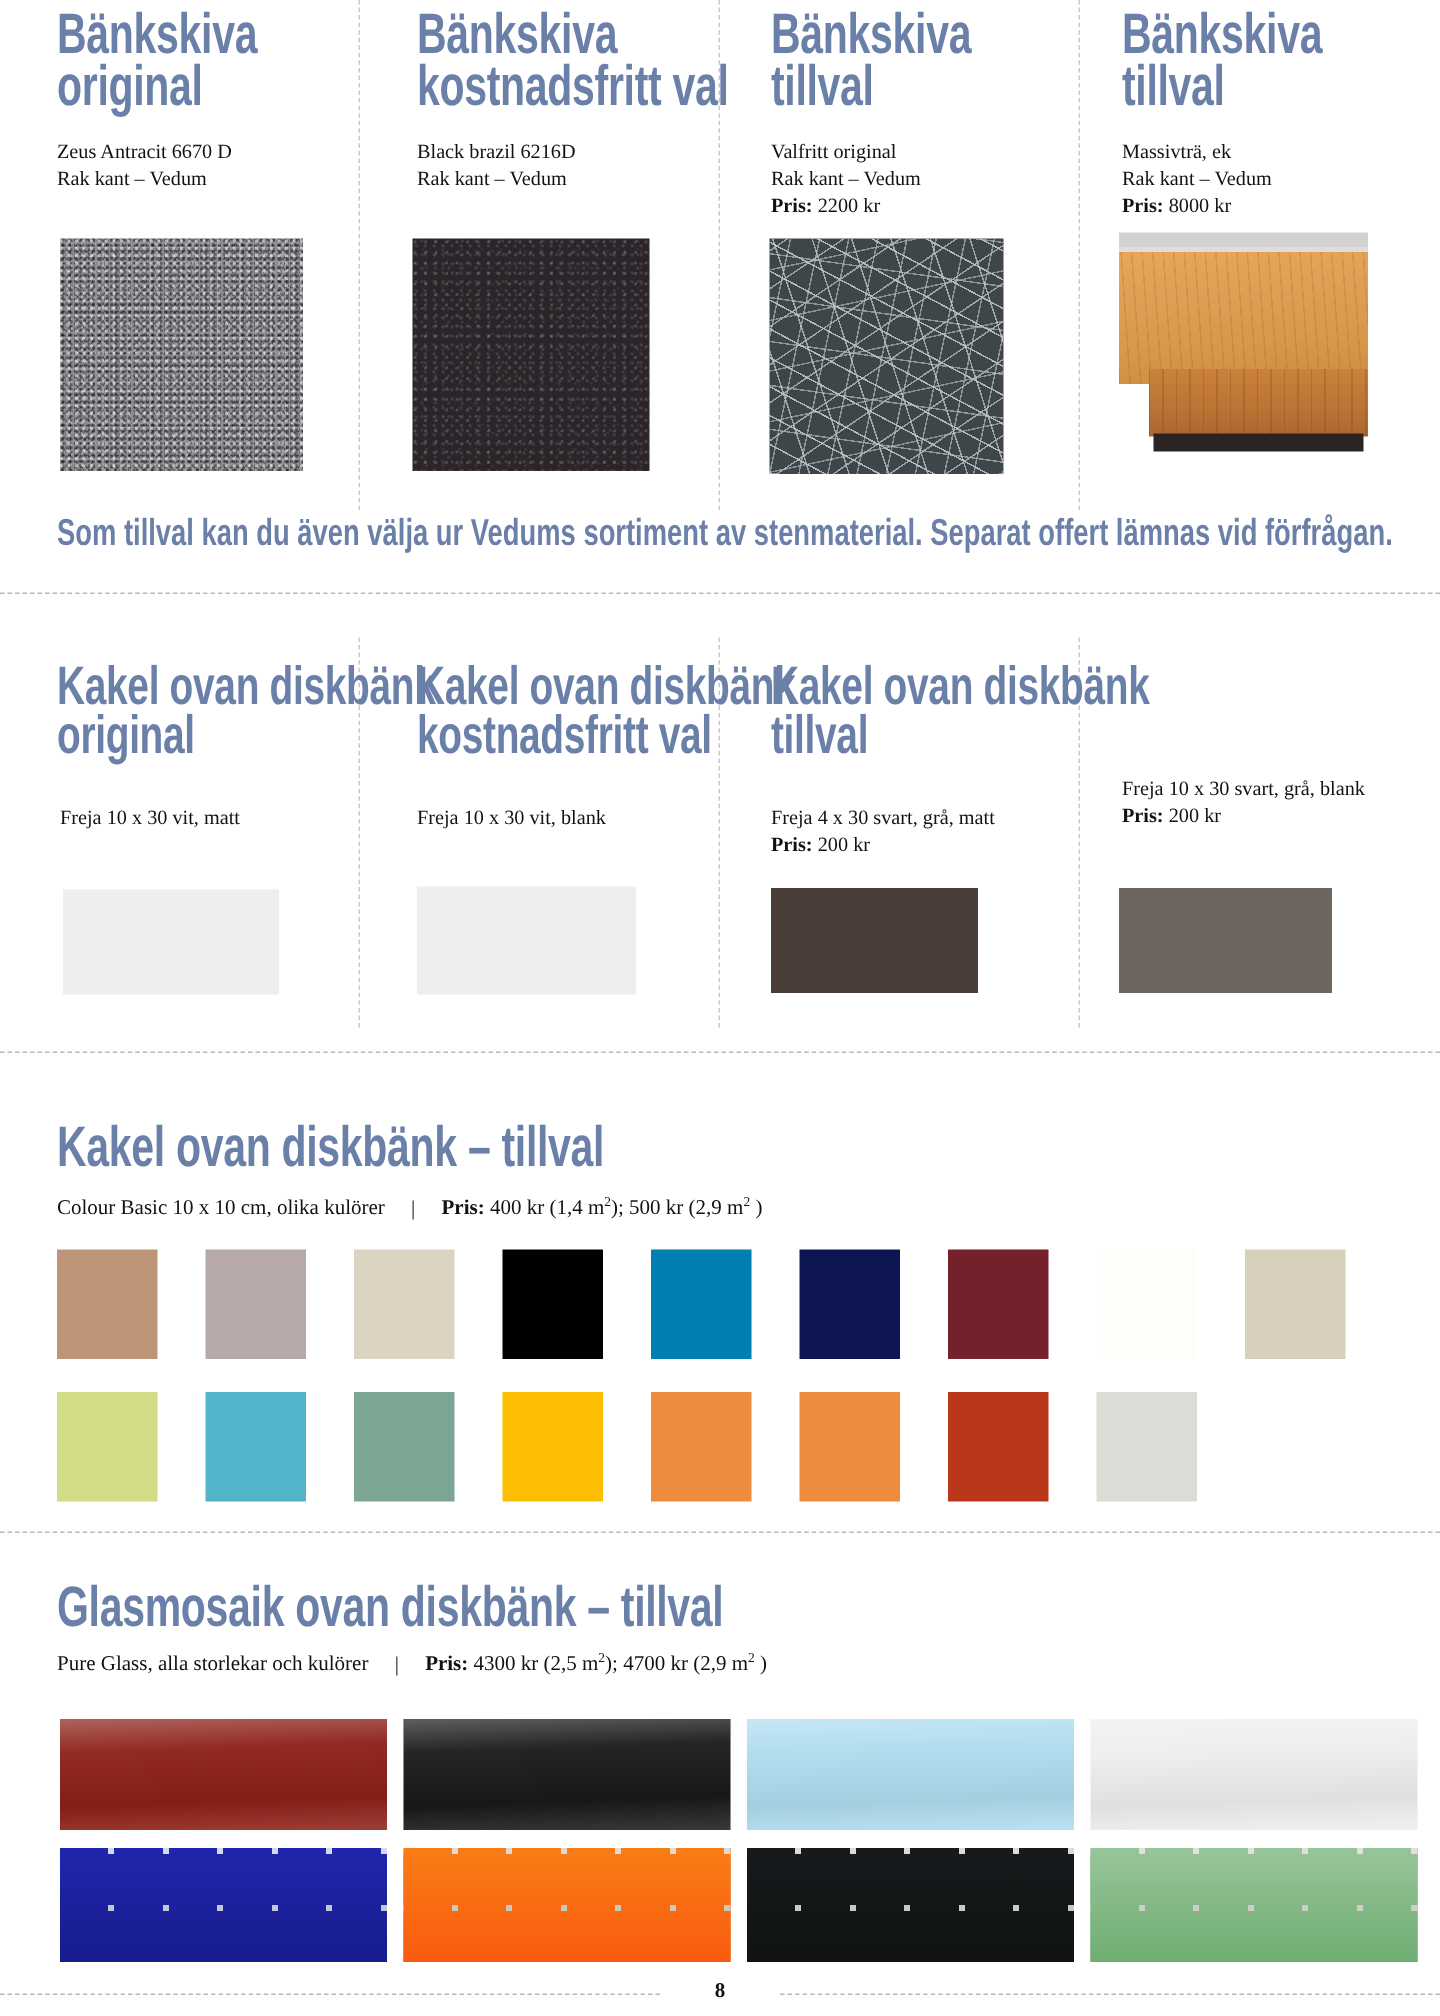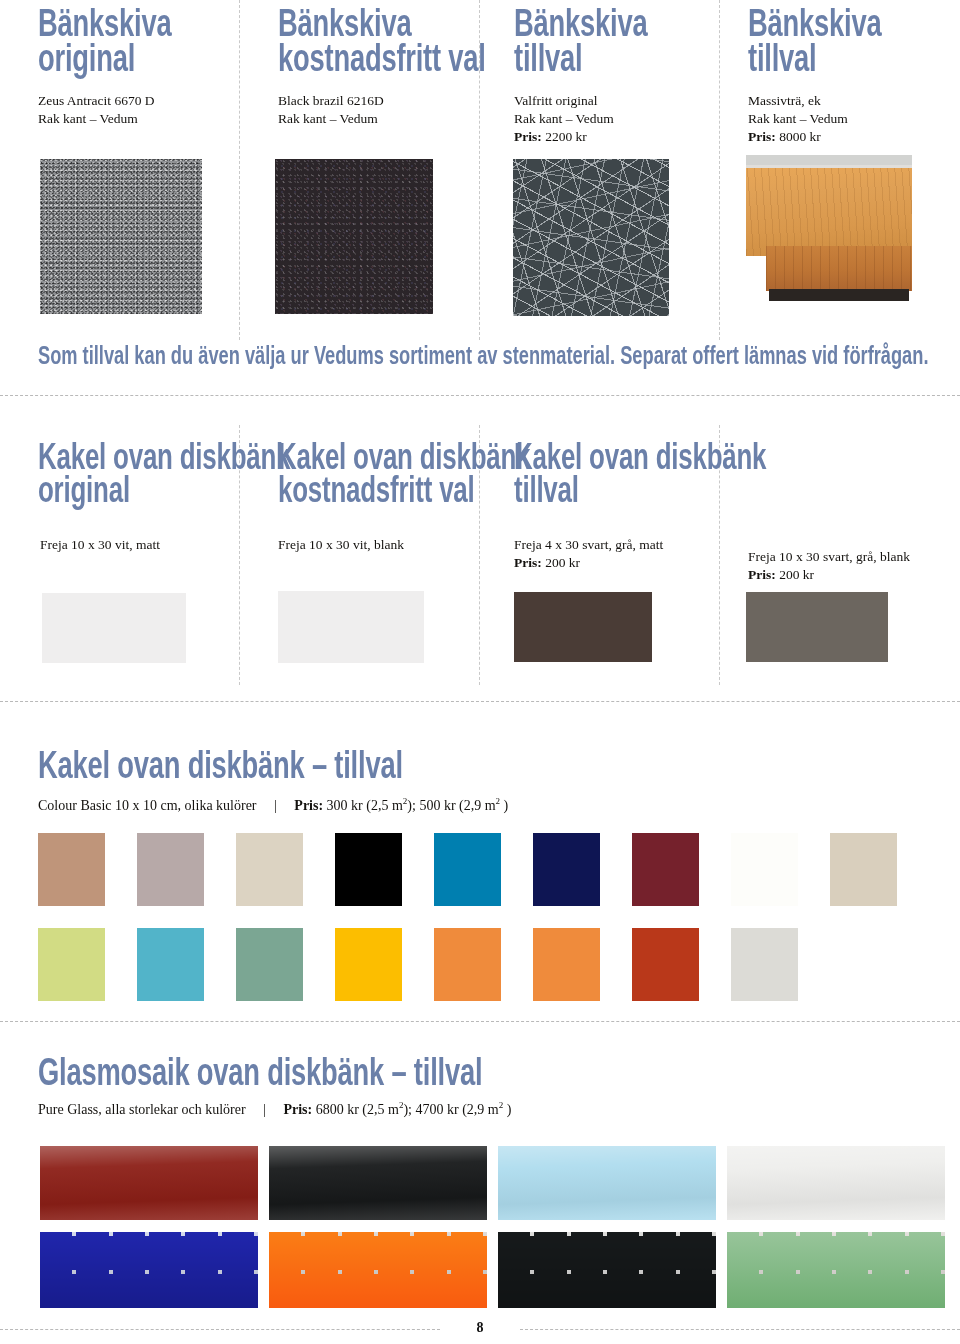--- a/index.html
+++ b/index.html
@@ -269,37 +269,37 @@
     <span>Kakel ovan diskbänk</span>
     <span class="l2">tillval</span>
   </div>
   <div class="spec" style="left:514px; top:536px;">
     <div>Freja 4 x 30 svart, grå, matt</div>
     <div><b>Pris:</b>
       <span>200 kr</span></div>
   </div>
   <div class="swatch" style="left:514px; top:592px; width:138px; height:70px; background:#4a3c36;"></div>
 
-  <div class="spec" style="left:748px; top:548px;">
+  <div class="spec" style="left:748px; top:517px;">
     <div>Freja 10 x 30 svart, grå, blank</div>
     <div><b>Pris:</b>
       <span>200 kr</span></div>
   </div>
   <div class="swatch" style="left:746px; top:592px; width:142px; height:70px; background:#6c665f;"></div>
 
   <div class="hrule" style="top:701px;"></div>
 
   <div class="head h-wide" style="position:absolute; left:38px; top:748px;">
     <span>Kakel ovan diskbänk – tillval</span>
   </div>
   <div class="meta" style="left:38px; top:796px;">
     <span>Colour Basic 10 x 10 cm, olika kulörer</span>
     <span class="sep">|</span>
     <b>Pris:</b>
-    <span>300 kr (2,5 m</span><sup>2</sup><span>);</span>
+    <span>400 kr (1,4 m</span><sup>2</sup><span>);</span>
     <span>500 kr (2,9 m</span><sup>2</sup><span> )</span>
   </div>
 
   <div id="colour-basic-grid" style="position: absolute; left: 38px; top: 833px; width: 900px; height: 190px;">
       <div class="swatch" style="left: 0px; top: 0px; width: 67px; height: 73px; background: rgb(191, 149, 122);"></div>
       <div class="swatch" style="left: 99px; top: 0px; width: 67px; height: 73px; background: rgb(183, 169, 168);"></div>
       <div class="swatch" style="left: 198px; top: 0px; width: 67px; height: 73px; background: rgb(220, 211, 194);"></div>
       <div class="swatch" style="left: 297px; top: 0px; width: 67px; height: 73px; background: rgb(0, 0, 0);"></div>
       <div class="swatch" style="left: 396px; top: 0px; width: 67px; height: 73px; background: rgb(0, 127, 176);"></div>
       <div class="swatch" style="left: 495px; top: 0px; width: 67px; height: 73px; background: rgb(14, 21, 83);"></div>
@@ -318,21 +318,21 @@
 
   <div class="hrule" style="top:1021px;"></div>
 
   <div class="head h-wide" style="position:absolute; left:38px; top:1055px;">
     <span>Glasmosaik ovan diskbänk – tillval</span>
   </div>
   <div class="meta" style="left:38px; top:1100px;">
     <span>Pure Glass, alla storlekar och kulörer</span>
     <span class="sep">|</span>
     <b>Pris:</b>
-    <span>6800 kr (2,5 m</span><sup>2</sup><span>);</span>
+    <span>4300 kr (2,5 m</span><sup>2</sup><span>);</span>
     <span>4700 kr (2,9 m</span><sup>2</sup><span> )</span>
   </div>
 
   <div id="glass-panes" style="position:absolute; left:40px; top:1146px; width:900px; height:78px;">
       <div class="glass glass-sheen" style="left: 0px; top: 0px; width: 218px; height: 74px; background: rgb(140, 31, 23);"></div>
       <div class="glass glass-sheen" style="left: 229px; top: 0px; width: 218px; height: 74px; background: rgb(23, 25, 26);"></div>
       <div class="glass glass-sheen" style="left: 458px; top: 0px; width: 218px; height: 74px; background: rgb(174, 220, 238);"></div>
       <div class="glass glass-sheen" style="left: 687px; top: 0px; width: 218px; height: 74px; background: rgb(238, 238, 236);"></div>
     </div>
   <div id="glass-mosaics" style="position:absolute; left:40px; top:1232px; width:900px; height:82px;">

